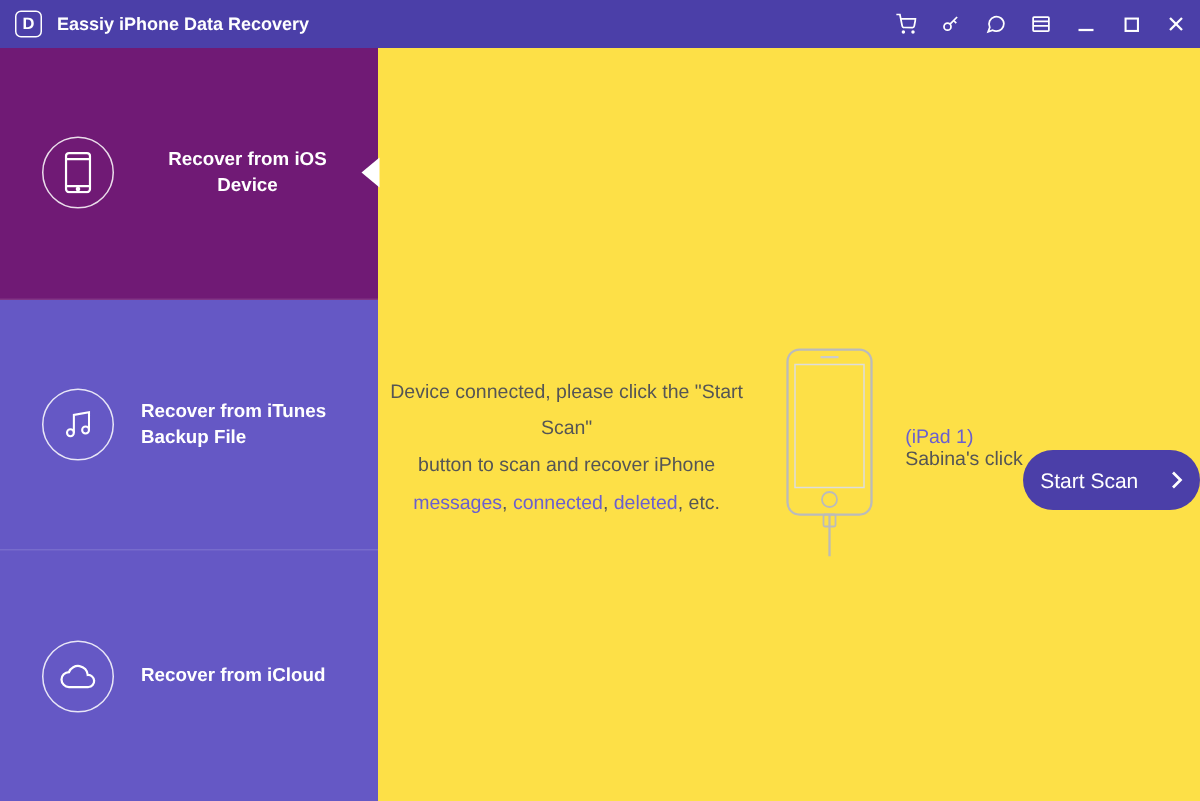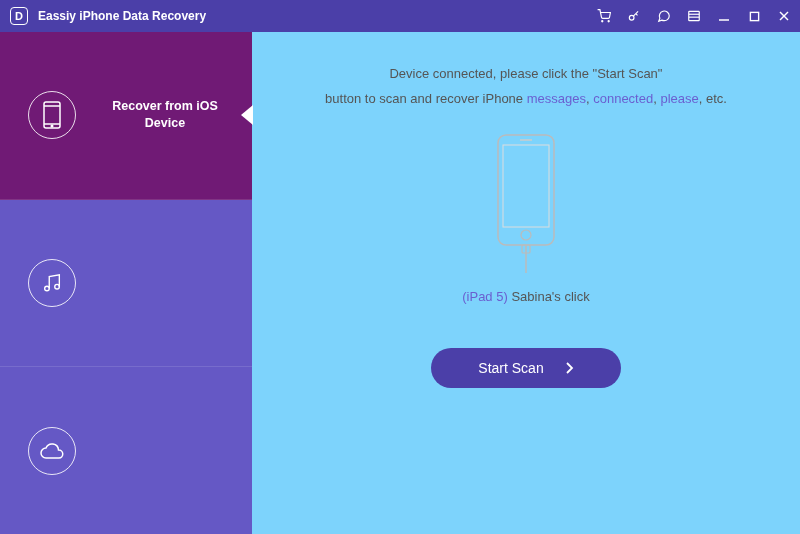--- a/index.html
+++ b/index.html
@@ -11,21 +11,21 @@
   .titlebar .controls { display: flex; gap: 14px; align-items: center; }
   .titlebar .controls span { cursor: pointer; display: inline-flex; align-items: center; justify-content: center; width: 16px; height: 16px; }
   .body { flex: 1; display: flex; }
   .sidebar { width: 252px; background: #6558c5; display: flex; flex-direction: column; }
   .sidebar-item { flex: 1; border-bottom: 1px solid rgba(255,255,255,0.12); display: flex; align-items: center; padding: 0 16px 0 28px; gap: 18px; color: #fff; cursor: pointer; position: relative; }
   .sidebar-item:last-child { border-bottom: none; }
   .sidebar-item.active { background: #701a75; text-align: center; }
   .sidebar-item.active::after { content: ""; position: absolute; right: -1px; top: 50%; transform: translateY(-50%); width: 0; height: 0; border-top: 10px solid transparent; border-bottom: 10px solid transparent; border-right: 12px solid #fff; }
   .sidebar-item .icon-wrap { width: 48px; height: 48px; border: 1.5px solid rgba(255,255,255,0.85); border-radius: 50%; display: flex; align-items: center; justify-content: center; flex-shrink: 0; }
   .sidebar-item .label { font-size: 12.5px; font-weight: 600; line-height: 1.35; }
-  .main { flex: 1; background: #7dd3fc; display: flex; flex-direction: column; align-items: center; padding-top: 30px; color: #555; }
+  .main { flex: 1; background: #fde047; display: flex; flex-direction: row; align-items: center; padding-top: 30px; color: #555; }
   .main .instruction { text-align: center; font-size: 13px; line-height: 1.9; }
   .main .instruction .link { color: #6a5fd0; text-align: center; }
   .device-graphic { margin-top: 22px; margin-bottom: 16px; }
   .device-label { font-size: 13px; }
   .device-label .model { color: #6a5fd0; }
   .start-btn { margin-top: 44px; width: 190px; height: 40px; border-radius: 20px; background: #4b3fa8; color: #fff; display: flex; align-items: center; justify-content: center; gap: 22px; font-size: 14px; cursor: pointer; border: none; }
   svg { display: block; }
 </style>
 </head>
 <body>
@@ -95,54 +95,56 @@
       </div>
 
       <div class="sidebar-item">
         <div class="icon-wrap">
           <svg width="22" height="22" viewBox="0 0 24 24" fill="none" stroke="#fff" stroke-width="1.5">
               <path d="M9 18V5l11-2v13"></path>
               <circle cx="6.5" cy="18" r="2.5"></circle>
               <circle cx="17.5" cy="16" r="2.5"></circle>
             </svg>
         </div>
+        <div class="label">Recover from iTunes Backup File</div>
       </div>
 
       <div class="sidebar-item">
         <div class="icon-wrap">
           <svg width="26" height="18" viewBox="0 0 26 18" fill="none" stroke="#fff" stroke-width="1.5">
               <path d="M20 16H7a5 5 0 0 1 0-10 6.5 6.5 0 0 1 12.5 2A4 4 0 0 1 20 16z"></path>
             </svg>
         </div>
+        <div class="label">Recover from iCloud</div>
       </div>
     </div>
 
     <div class="main">
       <div class="instruction">
         <div>
           <span>Device connected, please click the "</span><span>Start Scan</span><span>"</span>
         </div>
         <div>
-          <span>button to scan and recover iPhone </span><span class="link">messages</span><span>, </span><span class="link">connected</span><span>, </span><span class="link">please</span><span>, etc.</span>
+          <span>button to scan and recover iPhone </span><span class="link">messages</span><span>, </span><span class="link">connected</span><span>, </span><span class="link">deleted</span><span>, etc.</span>
         </div>
       </div>
 
       <div class="device-graphic">
         <svg width="100" height="140" viewBox="0 0 100 140">
           <rect x="22" y="2" width="56" height="110" rx="8" fill="none" stroke="#bbb" stroke-width="1.5"></rect>
           <rect x="27" y="12" width="46" height="82" fill="none" stroke="#ddd" stroke-width="1"></rect>
           <circle cx="50" cy="102" r="5" fill="none" stroke="#bbb" stroke-width="1.2"></circle>
           <line x1="44" y1="7" x2="56" y2="7" stroke="#ccc" stroke-width="1.5"></line>
           <line x1="50" y1="112" x2="50" y2="140" stroke="#bbb" stroke-width="1.5"></line>
           <rect x="46" y="112" width="8" height="8" rx="1" fill="none" stroke="#bbb" stroke-width="1.2"></rect>
         </svg>
       </div>
 
       <div class="device-label">
-        <span class="model">(iPad 5)</span><span> Sabina's click</span>
+        <span class="model">(iPad 1)</span><span> Sabina's click</span>
       </div>
 
       <button class="start-btn">
         <span>Start Scan</span>
         <span>
           <svg width="8" height="12" viewBox="0 0 8 12">
               <path d="M1 1l5 5-5 5" fill="none" stroke="#fff" stroke-width="1.8"></path>
             </svg>
         </span>
       </button>

